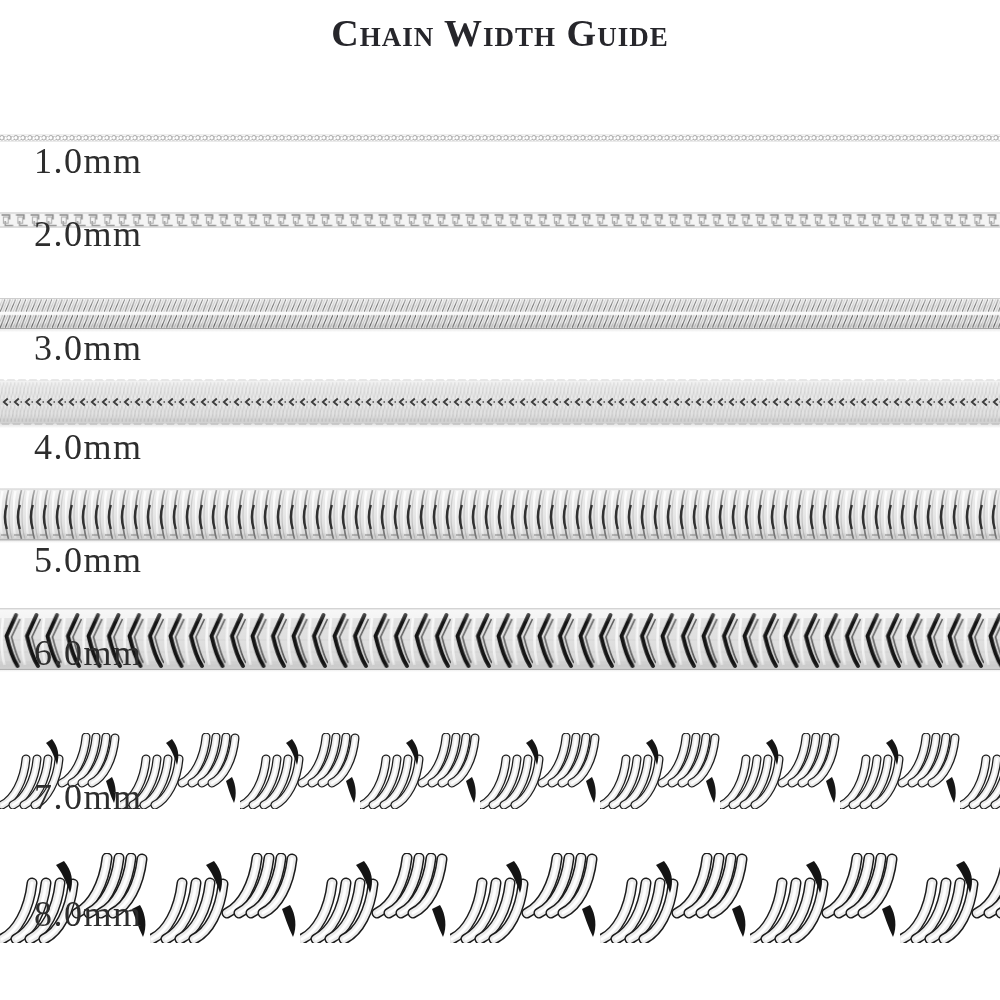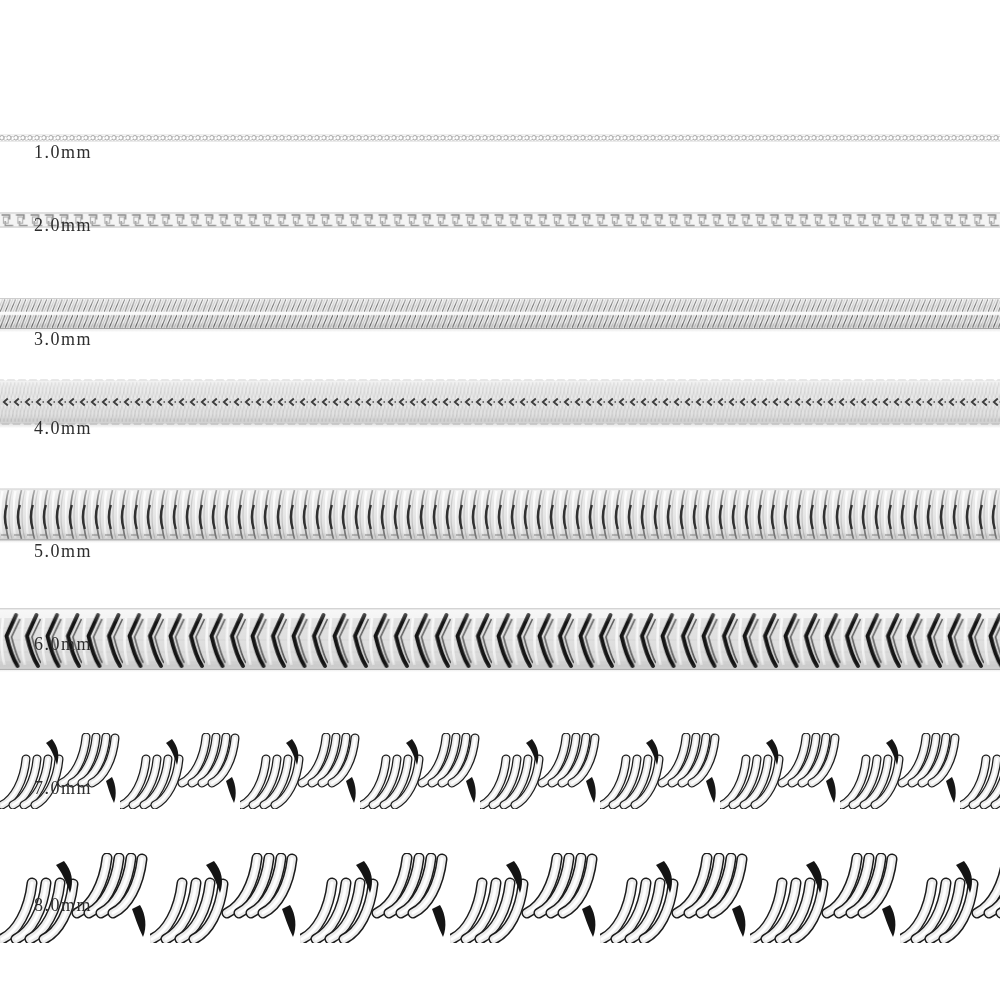--- a/index.html
+++ b/index.html
@@ -26,31 +26,32 @@
     color: #26262b;
   }
   .chain-band {
     position: absolute;
     left: 0;
     display: block;
   }
   .size-label {
     position: absolute;
     left: 34px;
-    font-size: 18px;
+    font-size: 36px;
     line-height: 1;
     letter-spacing: 1.5px;
     color: #2d2d2d;
   }
 </style>
 </head>
 <body>
 
 <div class="canvas">
 
+  <h1 class="title">Chain Width Guide</h1>
 
   <svg class="chain-band" style="top:131px" width="1000" height="14">
     <defs>
       <pattern id="p1" width="7" height="14" patternUnits="userSpaceOnUse">
         <rect width="7" height="14" fill="#ffffff"></rect>
         <circle cx="1.9" cy="6.8" r="2.3" fill="none" stroke="#9e9e9e" stroke-width="1"></circle>
         <circle cx="5.4" cy="7.4" r="2" fill="none" stroke="#bcbcbc" stroke-width="0.9"></circle>
         <line x1="0" y1="3.8" x2="7" y2="3.8" stroke="#d8d8d8" stroke-width="0.6"></line>
         <line x1="0" y1="10.4" x2="7" y2="10.4" stroke="#d8d8d8" stroke-width="0.6"></line>
       </pattern>
@@ -126,21 +127,21 @@
         <stop offset="0" stop-color="#ffffff" stop-opacity="0.55"></stop>
         <stop offset="0.28" stop-color="#ffffff" stop-opacity="0"></stop>
         <stop offset="0.8" stop-color="#000000" stop-opacity="0.05"></stop>
         <stop offset="1" stop-color="#ffffff" stop-opacity="0.4"></stop>
       </linearGradient>
     </defs>
     <rect width="1000" height="52" fill="url(#p4m)"></rect>
     <rect width="1000" height="52" fill="url(#p4c)"></rect>
     <rect width="1000" height="52" fill="url(#g4)"></rect>
   </svg>
-  <div class="size-label" style="top:419px">4.0mm</div>
+  <div class="size-label" style="top:429px">4.0mm</div>
 
   <svg class="chain-band" style="top:486px" width="1000" height="57">
     <defs>
       <pattern id="p5" width="13" height="57" patternUnits="userSpaceOnUse">
         <rect width="13" height="57" fill="#ffffff"></rect>
         <rect y="2.5" width="13" height="52" fill="#e8e8e8"></rect>
         <path d="M2.5,5 C-0.5,19 -0.5,39 2.5,52" fill="none" stroke="#fbfbfb" stroke-width="2.4"></path>
         <path d="M8.5,4 C4.5,18 4.5,40 8.5,53" fill="none" stroke="#7d7d7d" stroke-width="1.7"></path>
         <path d="M12,4 C8,18 8,40 12,53" fill="none" stroke="#c9c9c9" stroke-width="1.2"></path>
         <path d="M6.8,19 C4.2,27 4.2,35 6.8,43" fill="none" stroke="#2f2f2f" stroke-width="2.4"></path>

